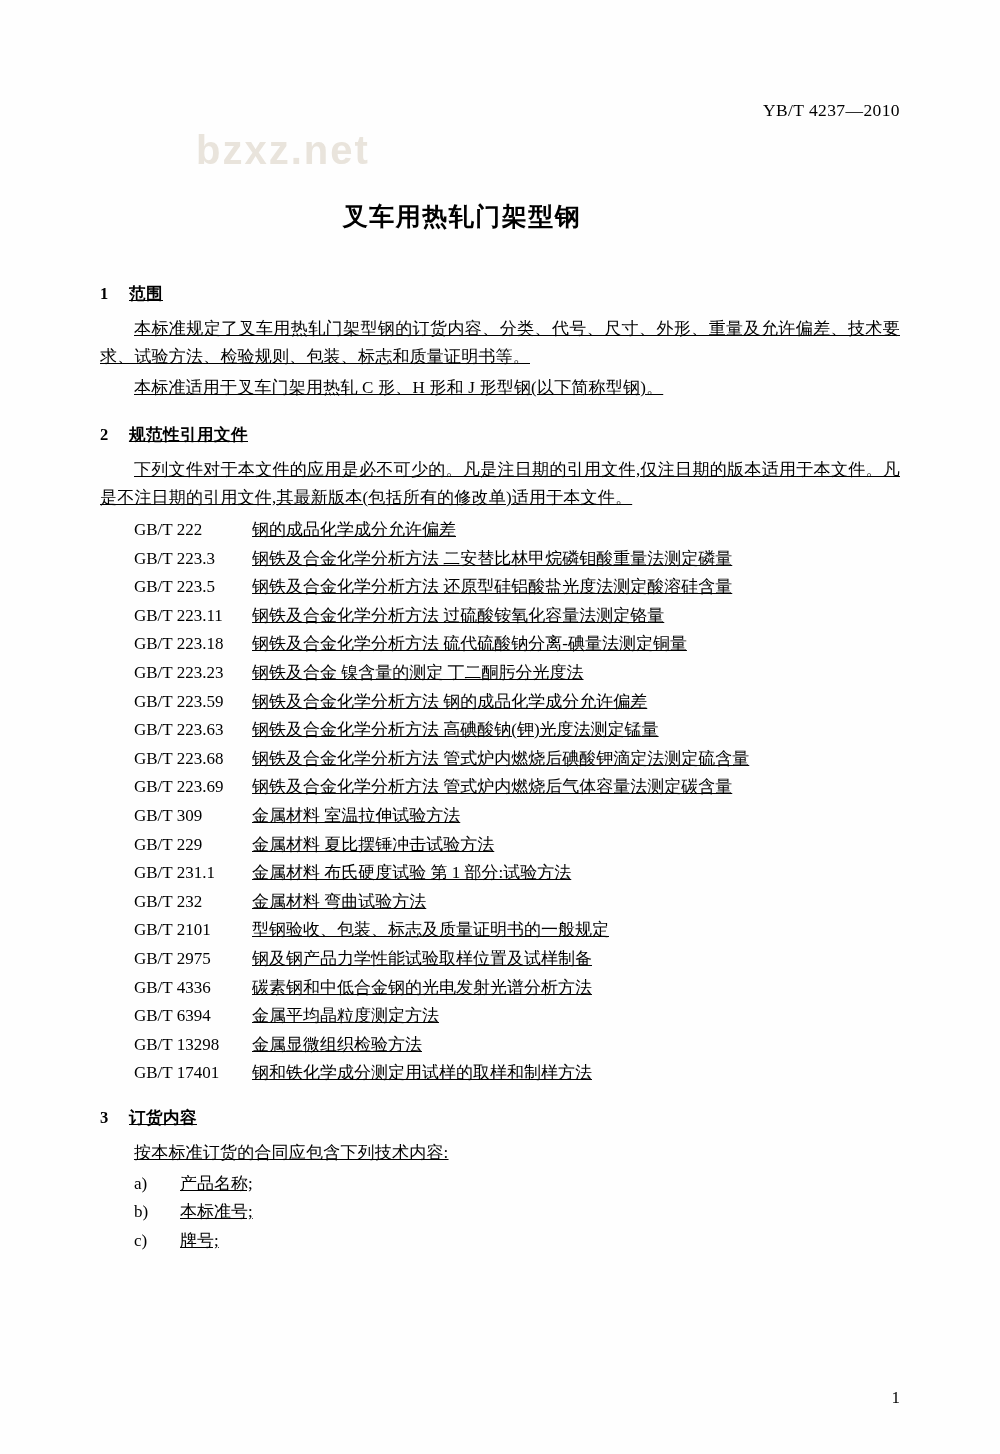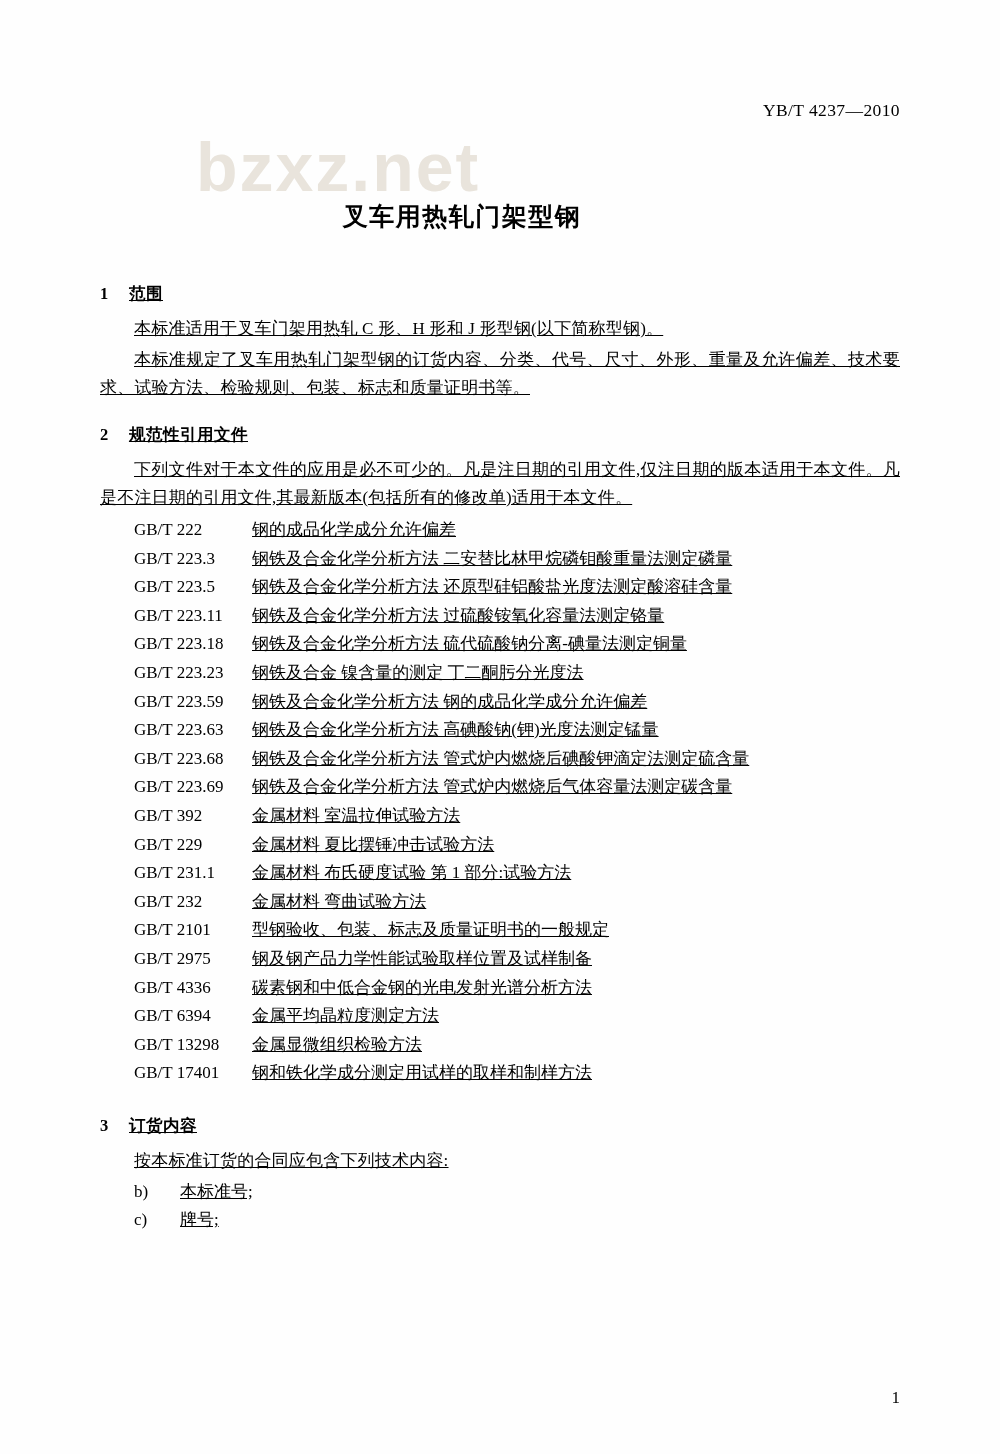--- a/index.html
+++ b/index.html
@@ -17,21 +17,21 @@
     height: 1454px;
     background: #fefefe;
     overflow: hidden;
   }
   .watermark {
     position: absolute;
     left: 196px;
     top: 128px;
     font-family: "Liberation Sans", sans-serif;
     font-weight: bold;
-    font-size: 68px;
+    font-size: 40px;
     letter-spacing: 2px;
     color: #e9e4dc;
     user-select: none;
     pointer-events: none;
     z-index: 0;
   }
   .content {
     position: relative;
     z-index: 1;
   }
@@ -78,21 +78,21 @@
     text-justify: inter-ideograph;
     letter-spacing: 0.2px;
   }
   p.indent {
     text-indent: 34px;
   }
   .sec-gap {
     height: 19px;
   }
   .ref-list {
-    margin: 4px 0 8px 0;
+    margin: 4px 0 0 0;
     padding: 0;
     list-style: none;
   }
   .ref-list li {
     font-size: 17px;
     line-height: 28.6px;
     padding-left: 34px;
     white-space: nowrap;
   }
   .ref-code {
@@ -131,61 +131,62 @@
 
     <div class="std-number">YB/T 4237—2010</div>
 
     <div class="doc-title">叉车用热轧门架型钢</div>
 
     <div class="body-block">
 
       <h2 class="sec">
         <span class="num">1</span><span>范围</span>
       </h2>
+      <p class="para indent">本标准规定了叉车用热轧门架型钢的订货内容、分类、代号、尺寸、外形、重量及允许偏差、技术要求、试验方法、检验规则、包装、标志和质量证明书等。</p>
       <p class="para indent">本标准适用于叉车门架用热轧 C 形、H 形和 J 形型钢(以下简称型钢)。</p>
-      <p class="para indent">本标准规定了叉车用热轧门架型钢的订货内容、分类、代号、尺寸、外形、重量及允许偏差、技术要求、试验方法、检验规则、包装、标志和质量证明书等。</p>
 
       <div class="sec-gap"></div>
 
       <h2 class="sec">
         <span class="num">2</span><span>规范性引用文件</span>
       </h2>
       <p class="para indent">下列文件对于本文件的应用是必不可少的。凡是注日期的引用文件,仅注日期的版本适用于本文件。凡是不注日期的引用文件,其最新版本(包括所有的修改单)适用于本文件。</p>
 
       <ul class="ref-list">
         <li><span class="ref-code">GB/T 222</span><span>钢的成品化学成分允许偏差</span></li>
         <li><span class="ref-code">GB/T 223.3</span><span>钢铁及合金化学分析方法    二安替比林甲烷磷钼酸重量法测定磷量</span></li>
         <li><span class="ref-code">GB/T 223.5</span><span>钢铁及合金化学分析方法    还原型硅铝酸盐光度法测定酸溶硅含量</span></li>
         <li><span class="ref-code">GB/T 223.11</span><span>钢铁及合金化学分析方法    过硫酸铵氧化容量法测定铬量</span></li>
         <li><span class="ref-code">GB/T 223.18</span><span>钢铁及合金化学分析方法    硫代硫酸钠分离-碘量法测定铜量</span></li>
         <li><span class="ref-code">GB/T 223.23</span><span>钢铁及合金    镍含量的测定    丁二酮肟分光度法</span></li>
         <li><span class="ref-code">GB/T 223.59</span><span>钢铁及合金化学分析方法    钢的成品化学成分允许偏差</span></li>
         <li><span class="ref-code">GB/T 223.63</span><span>钢铁及合金化学分析方法    高碘酸钠(钾)光度法测定锰量</span></li>
         <li><span class="ref-code">GB/T 223.68</span><span>钢铁及合金化学分析方法    管式炉内燃烧后碘酸钾滴定法测定硫含量</span></li>
         <li><span class="ref-code">GB/T 223.69</span><span>钢铁及合金化学分析方法    管式炉内燃烧后气体容量法测定碳含量</span></li>
-        <li><span class="ref-code">GB/T 392</span><span>金属材料    室温拉伸试验方法</span></li>
+        <li><span class="ref-code">GB/T 309</span><span>金属材料    室温拉伸试验方法</span></li>
         <li><span class="ref-code">GB/T 229</span><span>金属材料    夏比摆锤冲击试验方法</span></li>
         <li><span class="ref-code">GB/T 231.1</span><span>金属材料    布氏硬度试验    第 1 部分:试验方法</span></li>
         <li><span class="ref-code">GB/T 232</span><span>金属材料    弯曲试验方法</span></li>
         <li><span class="ref-code">GB/T 2101</span><span>型钢验收、包装、标志及质量证明书的一般规定</span></li>
         <li><span class="ref-code">GB/T 2975</span><span>钢及钢产品力学性能试验取样位置及试样制备</span></li>
         <li><span class="ref-code">GB/T 4336</span><span>碳素钢和中低合金钢的光电发射光谱分析方法</span></li>
         <li><span class="ref-code">GB/T 6394</span><span>金属平均晶粒度测定方法</span></li>
         <li><span class="ref-code">GB/T 13298</span><span>金属显微组织检验方法</span></li>
         <li><span class="ref-code">GB/T 17401</span><span>钢和铁化学成分测定用试样的取样和制样方法</span></li>
       </ul>
 
       <div class="sec-gap"></div>
 
       <h2 class="sec">
         <span class="num">3</span><span>订货内容</span>
       </h2>
       <p class="para indent">按本标准订货的合同应包含下列技术内容:</p>
 
       <ul class="item-list">
+        <li><span class="item-label">a)</span><span>产品名称;</span></li>
         <li><span class="item-label">b)</span><span>本标准号;</span></li>
         <li><span class="item-label">c)</span><span>牌号;</span></li>
       </ul>
 
     </div>
 
     <div class="page-num">1</div>
 
   </div>
 </div>

